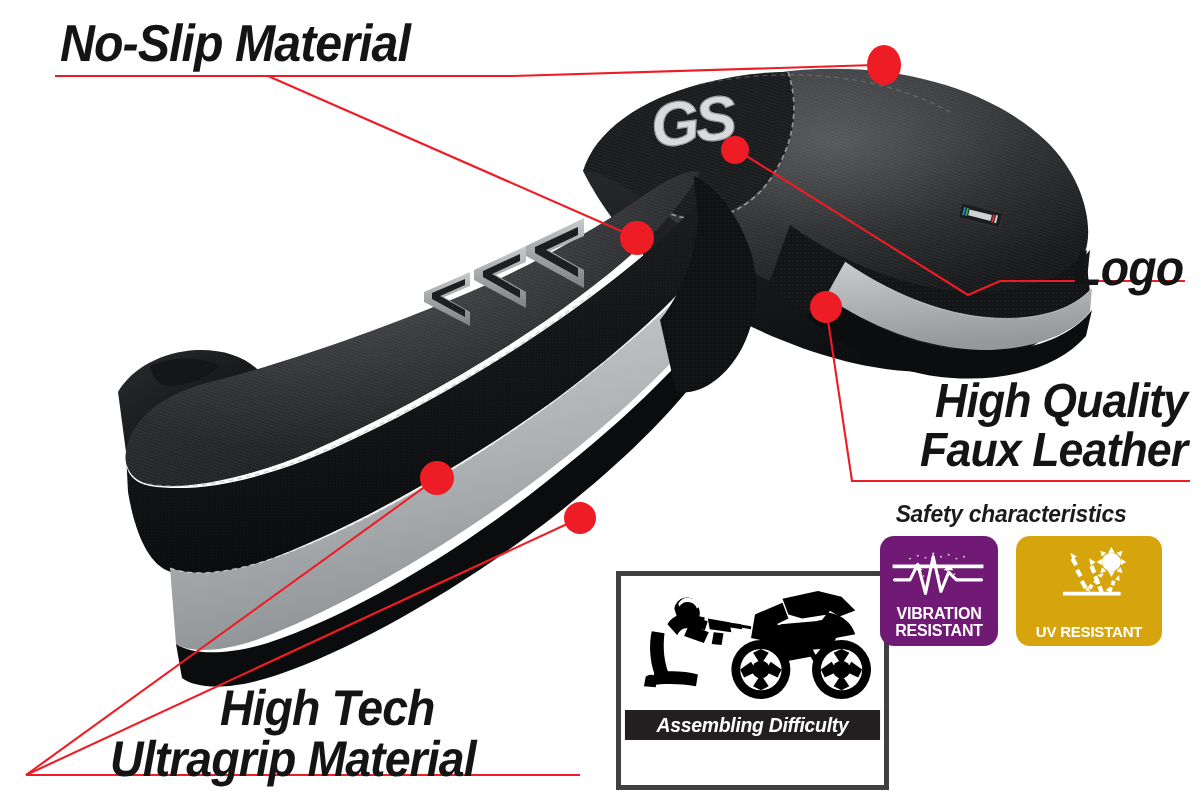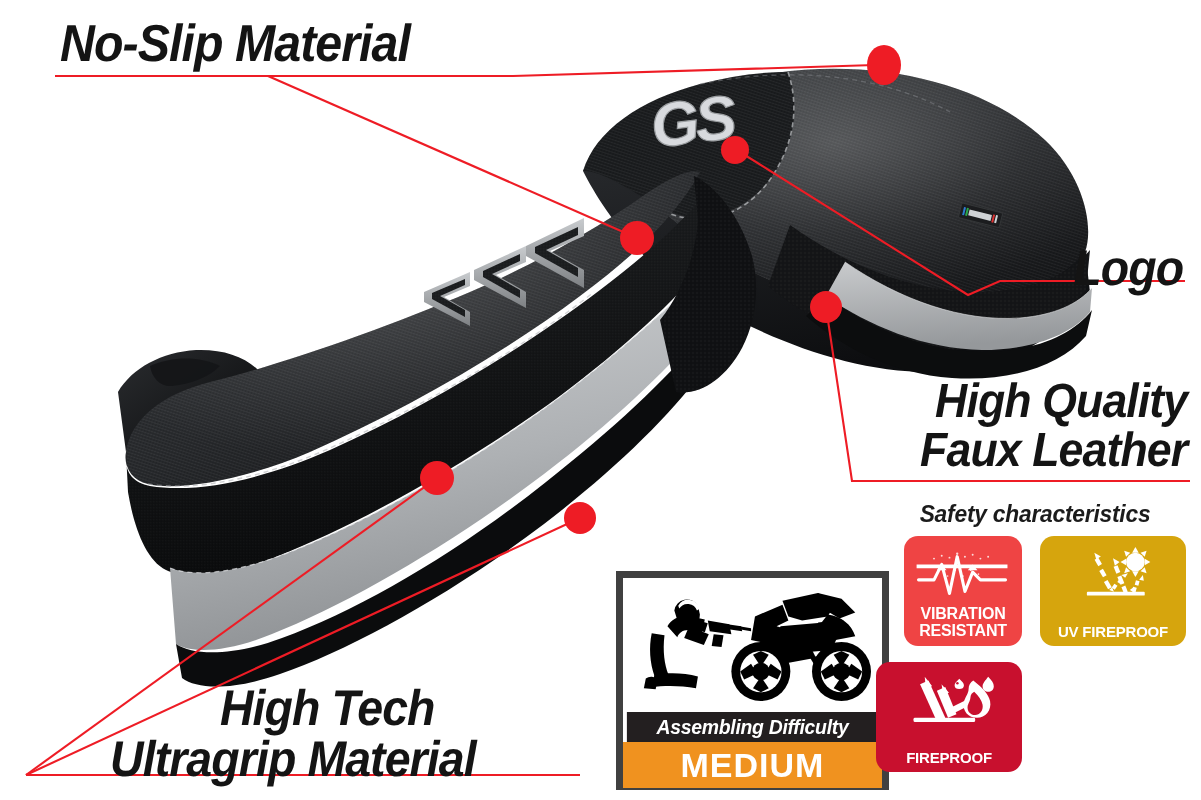--- a/index.html
+++ b/index.html
@@ -35,21 +35,21 @@
   #lbl-noslip{left:60px;top:18px;font-size:52px;}
   #lbl-logo{right:18px;top:243px;font-size:50px;text-align:right;}
   #lbl-faux{right:14px;top:378px;font-size:48px;text-align:right;}
   #lbl-faux .l2{display:block;}
   #lbl-hightech{left:110px;top:683px;font-size:50px;text-align:center;}
   #lbl-hightech .l1{display:block;text-align:center;padding-left:74px;}
   #lbl-hightech .l2{display:block;}
 
   
   #safety{
-    position:absolute;left:876px;top:500px;width:316px;
+    position:absolute;left:852px;top:500px;width:316px;
   }
   #safety-title{
     font-weight:bold;font-style:italic;font-size:24px;color:#1b1b1b;
     letter-spacing:-0.01em;text-align:center;margin:0 0 8px 2px;
     transform:scaleX(0.95);transform-origin:center;
   }
   .badge-grid{
     display:grid;
     grid-template-columns:146px 146px;
     grid-template-rows:110px 110px;
@@ -66,31 +66,31 @@
   .badge .art{
     position:absolute;left:0;right:0;top:4px;height:72px;
     display:flex;align-items:center;justify-content:center;
   }
   .badge .cap{
     position:relative;z-index:2;
     color:#fff;font-weight:bold;font-size:15px;
     line-height:1.05;text-align:center;letter-spacing:-0.2px;
   }
   .badge .cap.two{font-size:16px;}
-  .badge.vib{background:#ef4444;margin-left:28px;}
+  .badge.vib{background:#701a75;margin-left:28px;}
   .badge.uv{background:#d6a50d;}
   .badge.water{background:#1a6cb3;}
   .badge.fire{background:#c8102e;}
 
   
   #assembly{
     position:absolute;left:616px;top:571px;
     width:273px;height:219px;
     background:#ffffff;
-    border:7px solid #404040;
+    border:5px solid #404040;
     box-sizing:border-box;
   }
   #assembly .pic{
     height:134px;width:100%;
     display:flex;align-items:center;justify-content:center;
     background:#fff;
   }
   #assembly .bar-dark{
     background:#231f20;color:#ffffff;
     font-style:italic;font-weight:bold;font-size:20px;
@@ -386,21 +386,20 @@
           <circle cx="210" cy="92" r="21" fill="#fff"></circle>
           <circle cx="210" cy="92" r="9"></circle>
           <path d="M210 71 l8 4 -8 12 -8 -12 Z"></path>
           <path d="M231 92 l-4 8 -13 -6 6 -10 Z"></path>
           <path d="M189 92 l4 8 13 -6 -6 -10 Z"></path>
           <path d="M210 113 l8 -4 -8 -12 -8 12 Z"></path>
         </g>
       </svg>
     </div>
     <div class="bar-dark">Assembling Difficulty</div>
-    <div class="bar-orange">MEDIUM</div>
   </div>
 
   <div id="safety">
     <div id="safety-title">Safety characteristics</div>
 
     <div class="badge-grid">
 
       <div class="badge vib">
         <div class="art">
           <svg viewBox="0 0 120 60" width="116" height="58" xmlns="http://www.w3.org/2000/svg">
@@ -475,46 +474,21 @@
               </g>
               <g>
                 <path d="M60 14 l7 4 -5 4 Z"></path>
                 <rect x="62" y="22" width="4.5" height="8" transform="rotate(-22 64 26)"></rect>
                 <rect x="66" y="33" width="4.5" height="9" transform="rotate(-22 68 37)"></rect>
                 <rect x="70" y="44" width="4.5" height="7" transform="rotate(-22 72 47)"></rect>
               </g>
             </g>
           </svg>
         </div>
-        <div class="cap">UV FIREPROOF</div>
+        <div class="cap">UV RESISTANT</div>
       </div>
 
 
-      <div class="badge fire">
-        <div class="art">
-          <svg viewBox="0 0 120 66" width="112" height="62" xmlns="http://www.w3.org/2000/svg">
-            <g fill="#ffffff">
-              <rect x="22" y="50" width="66" height="4.5" rx="1.5"></rect>
-
-              <path d="M34 6 l8 10 -6 1 -1 -1 Z"></path>
-              <path d="M29 14 l9 -4 18 40 -9 4 Z"></path>
-              <path d="M52 14 l8 9 -6 2 Z"></path>
-              <path d="M47 21 l9 -4 12 29 -9 4 Z"></path>
-              <path d="M60 40 l20 -10 3 6 -20 10 Z"></path>
-
-              <path d="M86 10 c 10 8 16 14 18 22 c 2 10 -5 18 -14 18 c -9 0 -16 -7 -14 -17
-                       c 1 -5 5 -9 5 -14 c 0 -4 2 -7 5 -9 Z"></path>
-              <path d="M87 22 c 5 5 8 9 9 14 c 1 6 -3 11 -8 11 c -5 0 -9 -4 -8 -10
-                       c 1 -3 3 -6 3 -9 c 0 -3 2 -5 4 -6 Z" fill="#c8102e"></path>
-
-              <path d="M102 6 c 4 4 6 7 6 10 c 0 4 -3 6 -6 6 c -3 0 -6 -2 -6 -6 c 0 -3 3 -6 6 -10 Z"></path>
-              <path d="M71 8 c 3 3 5 5 5 7 c 0 3 -2 4 -5 4 c -3 0 -5 -1 -5 -4 c 0 -2 2 -4 5 -7 Z"></path>
-              <circle cx="69" cy="13" r="1.3" fill="#c8102e"></circle>
-            </g>
-          </svg>
-        </div>
-        <div class="cap">FIREPROOF</div>
-      </div>
 
     </div>
   </div>
 
 </div>
 
 </body></html>

